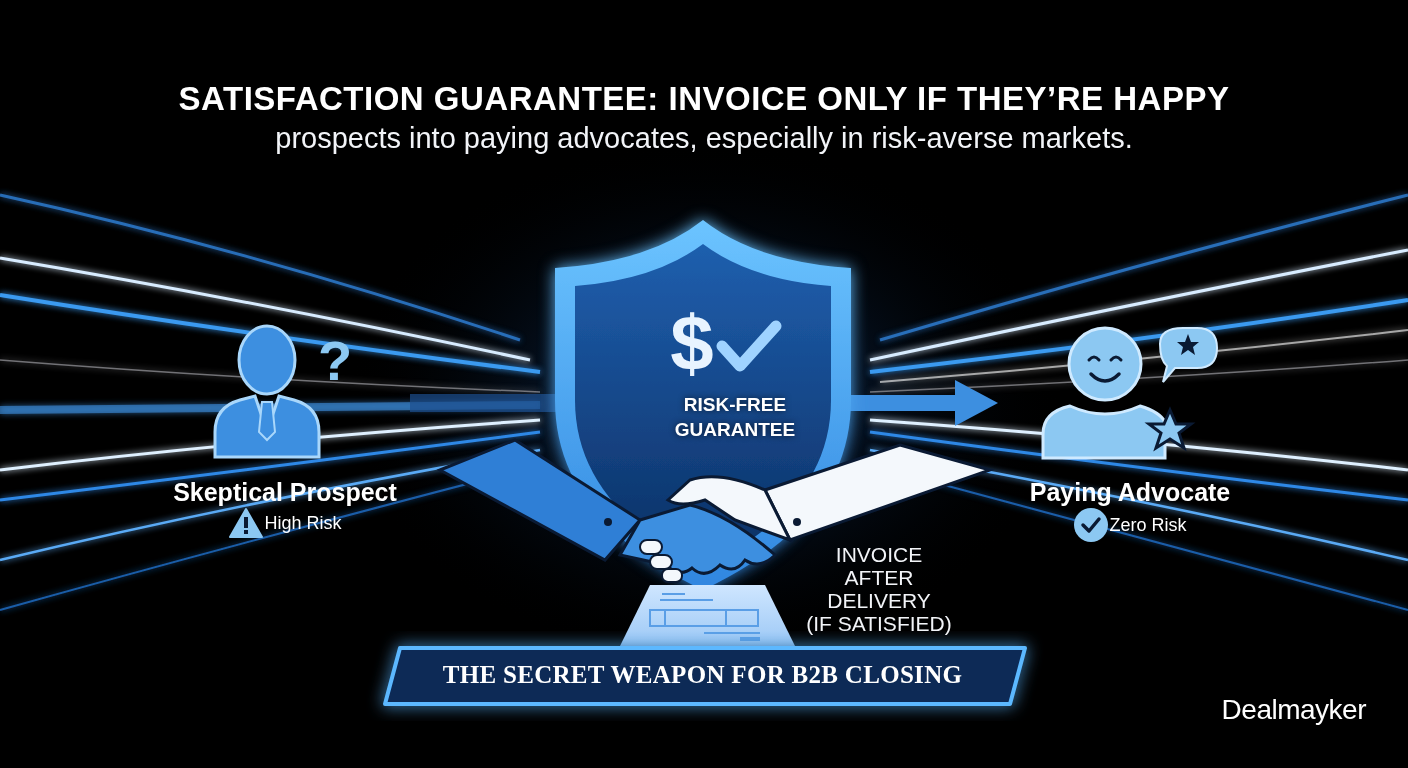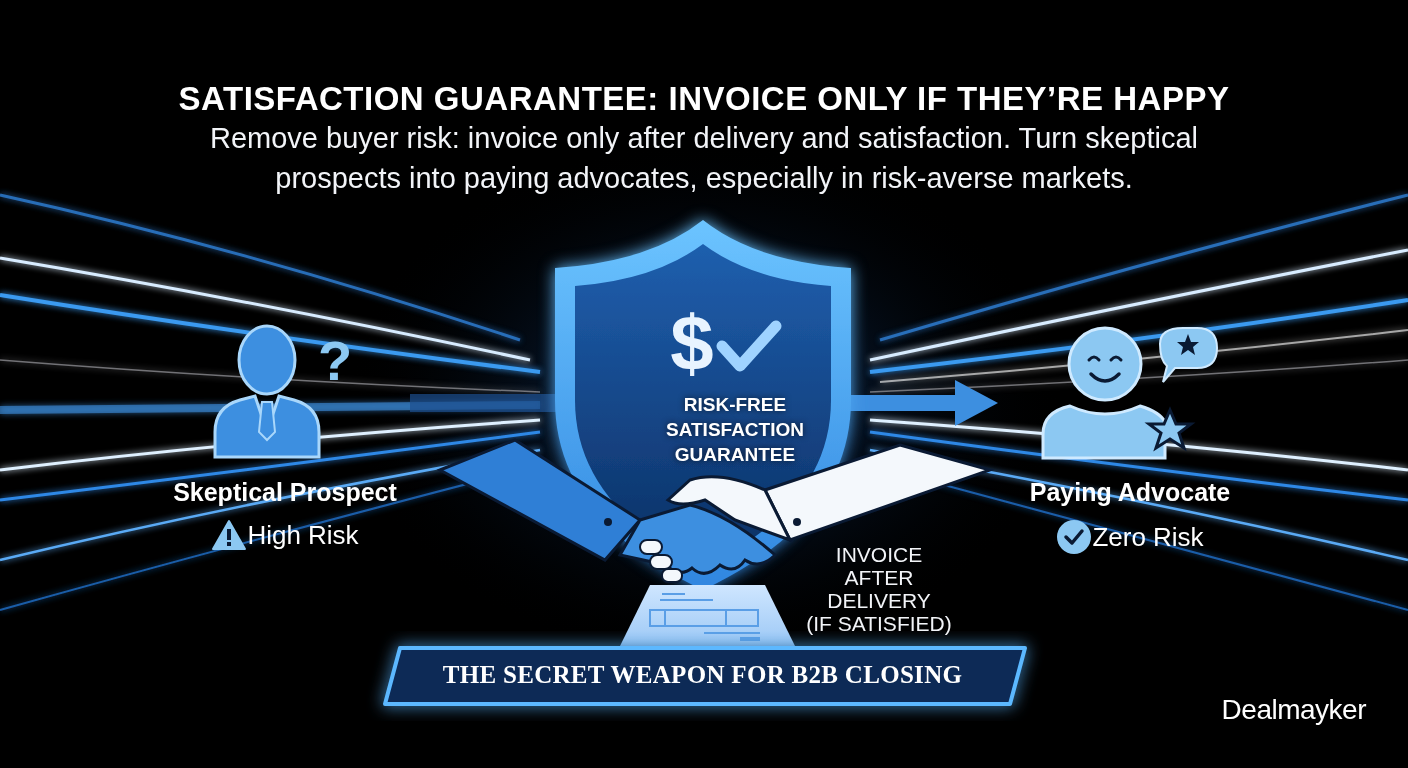--- a/index.html
+++ b/index.html
@@ -11,21 +11,21 @@
     .title {
       position:absolute; left:0; right:0; top:58px; text-align:center;
       font-size:33px; font-weight:bold; letter-spacing:0.5px; z-index:3;
     }
     .subtitle {
       position:absolute; left:0; right:0; top:118px; text-align:center;
       font-size:29px; line-height:40px; color:#f2f4f8; z-index:3;
     }
     .persona { position:absolute; z-index:3; text-align:center; }
     .persona .label { font-size:25px; font-weight:bold; margin-top:12px; }
-    .persona .status { font-size:26px; margin-top:12px; display:flex; align-items:center; justify-content:center; }
+    .persona .status { font-size:18px; margin-top:0; display:flex; align-items:center; justify-content:center; }
     .left-persona { left:150px; top:322px; width:270px; }
     .right-persona { left:1005px; top:322px; width:250px; }
     .center { position:absolute; left:0; top:0; width:1408px; height:768px; z-index:2; }
     .shield-text {
       position:absolute; left:592px; top:392px; width:286px; text-align:center;
       font-size:19px; font-weight:bold; line-height:25px; z-index:4;
       text-shadow:0 0 6px rgba(0,0,0,0.7);
     }
     .invoice-note {
       position:absolute; left:800px; top:543px; width:158px; text-align:center;
@@ -77,21 +77,20 @@
     <path d="M1408 470 Q1150 440 870 420" stroke="#dff0ff" stroke-width="3"></path>
     <path d="M1408 500 Q1150 470 870 432" stroke="#2f88e6" stroke-width="3"></path>
     <path d="M1408 560 Q1150 500 870 450" stroke="#5aaaf5" stroke-width="2.5"></path>
     <path d="M1408 610 Q1150 540 870 465" stroke="#1e6fc8" stroke-width="2" opacity="0.8"></path>
     <path d="M1408 330 Q1150 360 880 382" stroke="#ffffff" stroke-width="2" opacity="0.6"></path>
   </g>
 </svg>
 
 <h1 class="title">SATISFACTION GUARANTEE: INVOICE ONLY IF THEY’RE HAPPY</h1>
 <div class="subtitle">
-  <div>Remove buyer risk: invoice only after delivery and satisfaction. Turn skeptical</div>
   <div>prospects into paying advocates, especially in risk-averse markets.</div>
 </div>
 
 <svg class="center" width="1408" height="768" viewBox="0 0 1408 768">
   <defs>
     <linearGradient id="shieldOuter" x1="0" y1="0" x2="0" y2="1">
       <stop offset="0%" stop-color="#6cc4ff"></stop>
       <stop offset="100%" stop-color="#2f86e0"></stop>
     </linearGradient>
     <linearGradient id="shieldInner" x1="0" y1="0" x2="0" y2="1">
@@ -155,21 +154,20 @@
     <rect x="740" y="637" width="20" height="4" fill="#5a9ee6"></rect>
   </g>
 
   <g filter="url(#softGlow)">
     <polygon points="400,648 1025,648 1010,704 385,704" fill="#0b2a57" stroke="#5bb8ff" stroke-width="4" stroke-linejoin="round"></polygon>
   </g>
 </svg>
 
 <div class="shield-text">
   <div>RISK-FREE</div>
-  <div>SATISFACTION</div>
   <div>GUARANTEE</div>
 </div>
 
 <div class="invoice-note">
   <div>INVOICE</div>
   <div>AFTER DELIVERY</div>
   <div>(IF SATISFIED)</div>
 </div>
 
 <div class="persona left-persona">

